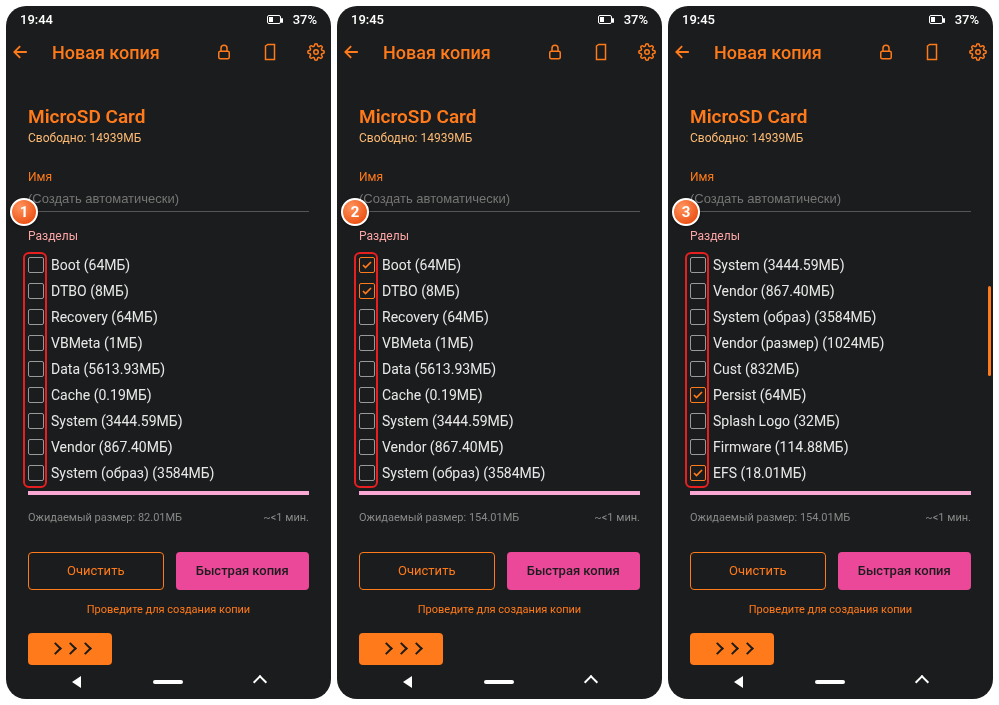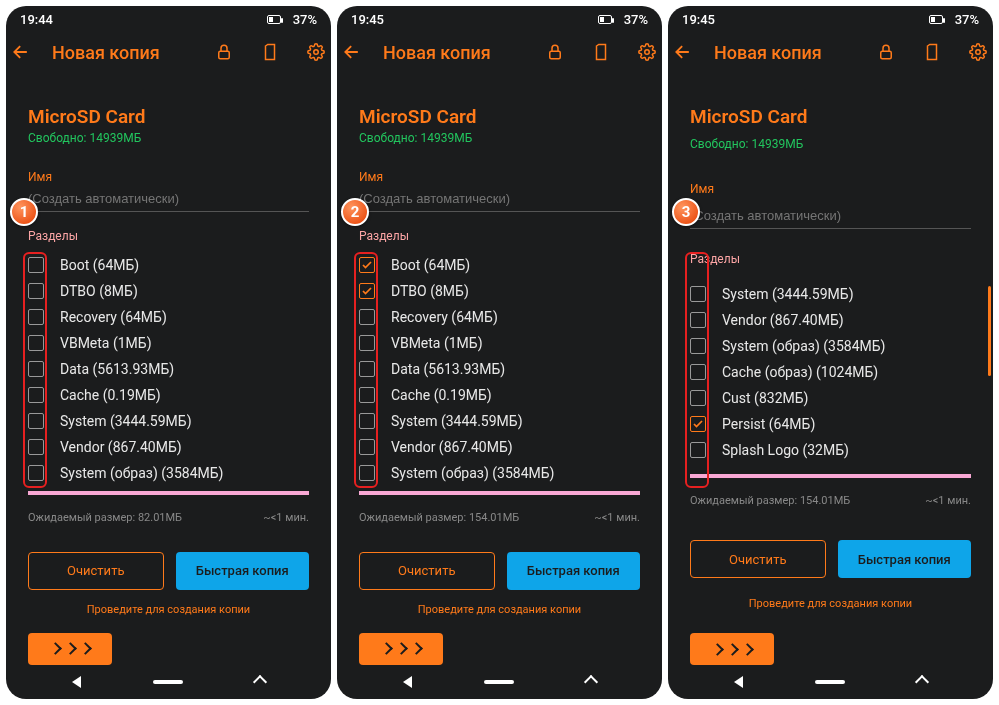--- a/index.html
+++ b/index.html
@@ -43,38 +43,38 @@
   }
   .appbar-title {
     color: #ff7a1a;
     font-size: 18px;
     font-weight: 500;
     flex: 1;
   }
   .iconbtn { width:30px; height:30px; display:flex; align-items:center; justify-content:center; color:#ff7a1a; cursor:pointer;}
   .content { padding: 10px 22px 0 22px; flex:1; display:flex; flex-direction:column; overflow:hidden;justify-content:space-between;}
   .storage-title { color:#ff7a1a; font-size:19px; font-weight:600; margin-top:20px;}
-  .storage-sub { color:#22c55e; font-size:12px; margin-top:2px; }
+  .storage-sub { color:#fdba74; font-size:12px; margin-top:2px; }
   .field-label { color:#ff7a1a; font-size:12px; margin-top:24px; }
   .name-input {
     border: none;
     border-bottom: 1px solid #555;
     background: transparent;
     color: #ccc;
     font-size: 13px;
     padding: 5px 0;
     width: 100%;
   }
   .section-label { color:#fca5a5; font-size:12px; margin-top:16px; margin-bottom:8px; }
   .partitions {
     display:flex; flex-direction:column; gap:0;
     position: relative;
   }
   .part-row {
-    display:flex; align-items:center; gap:16px;
+    display:flex; align-items:center; gap:7px;
     padding: 5px 0;
   }
   .cb {
     width:16px; height:16px; border:1.5px solid #999; border-radius:2px;
     display:flex; align-items:center; justify-content:center;
     flex-shrink:0;
   }
   .cb.checked { border-color:#ff7a1a; }
   .cb.checked svg { display:block; }
   .cb svg { display:none; }
@@ -108,21 +108,21 @@
     margin-top:4px; padding-top:16px;
     color:#888; font-size:11px;
   }
   .btn-row { display:flex; gap:12px; margin-top:26px; }
   .btn {
     flex:1; height:38px; border-radius:4px;
     display:flex; align-items:center; justify-content:center;
     font-size:13px; cursor:pointer;
   }
   .btn-outline { border:1px solid #ff7a1a; color:#ff7a1a; }
-  .btn-solid { background:#0ea5e9; color:#1b1c1d; font-weight:500;}
+  .btn-solid { background:#ec4899; color:#1b1c1d; font-weight:500;}
   .hint { text-align:center; color:#ff7a1a; font-size:11px; margin-top:12px;}
   .slider {
     width:84px; height:32px; background:#ff7a1a; border-radius:4px;
     display:flex; align-items:center; justify-content:center; gap:6px;
     margin: 16px 0 0 0;
   }
   .chev { width:9px; height:9px; border-right:2.5px solid #1b1c1d; border-bottom:2.5px solid #1b1c1d; transform:rotate(-45deg);}
   .navbar {
     height:34px; display:flex; align-items:center; justify-content:space-around;
     padding: 0 30px;
@@ -395,38 +395,50 @@
         <div class="part-row">
           <span class="cb"></span>
           <span class="part-label">Vendor (867.40МБ)</span>
         </div>
         <div class="part-row">
           <span class="cb"></span>
           <span class="part-label">System (образ) (3584МБ)</span>
         </div>
         <div class="part-row">
           <span class="cb"></span>
-          <span class="part-label">Cache (образ) (1024МБ)</span>
+          <span class="part-label">Vendor (размер) (1024МБ)</span>
         </div>
         <div class="part-row">
           <span class="cb"></span>
           <span class="part-label">Cust (832МБ)</span>
         </div>
         <div class="part-row">
           <span class="cb checked">
             <svg width="12" height="12" viewBox="0 0 24 24" fill="none" stroke="#ff7a1a" stroke-width="3.5">
               <polyline points="4 12 9 17 20 6"></polyline>
             </svg>
           </span>
           <span class="part-label">Persist (64МБ)</span>
         </div>
         <div class="part-row">
           <span class="cb"></span>
           <span class="part-label">Splash Logo (32МБ)</span>
         </div>
+        <div class="part-row">
+          <span class="cb"></span>
+          <span class="part-label">Firmware (114.88МБ)</span>
+        </div>
+        <div class="part-row">
+          <span class="cb checked">
+            <svg width="12" height="12" viewBox="0 0 24 24" fill="none" stroke="#ff7a1a" stroke-width="3.5">
+              <polyline points="4 12 9 17 20 6"></polyline>
+            </svg>
+          </span>
+          <span class="part-label">EFS (18.01МБ)</span>
+        </div>
       </div>
     <div class="est-row">
       <span>Ожидаемый размер:  154.01МБ</span>
       <span>~&lt;1 мин.</span>
     </div>
     <div class="btn-row">
       <div class="btn btn-outline">Очистить</div>
       <div class="btn btn-solid">Быстрая копия</div>
     </div>
     <div class="hint">Проведите для создания копии</div>

